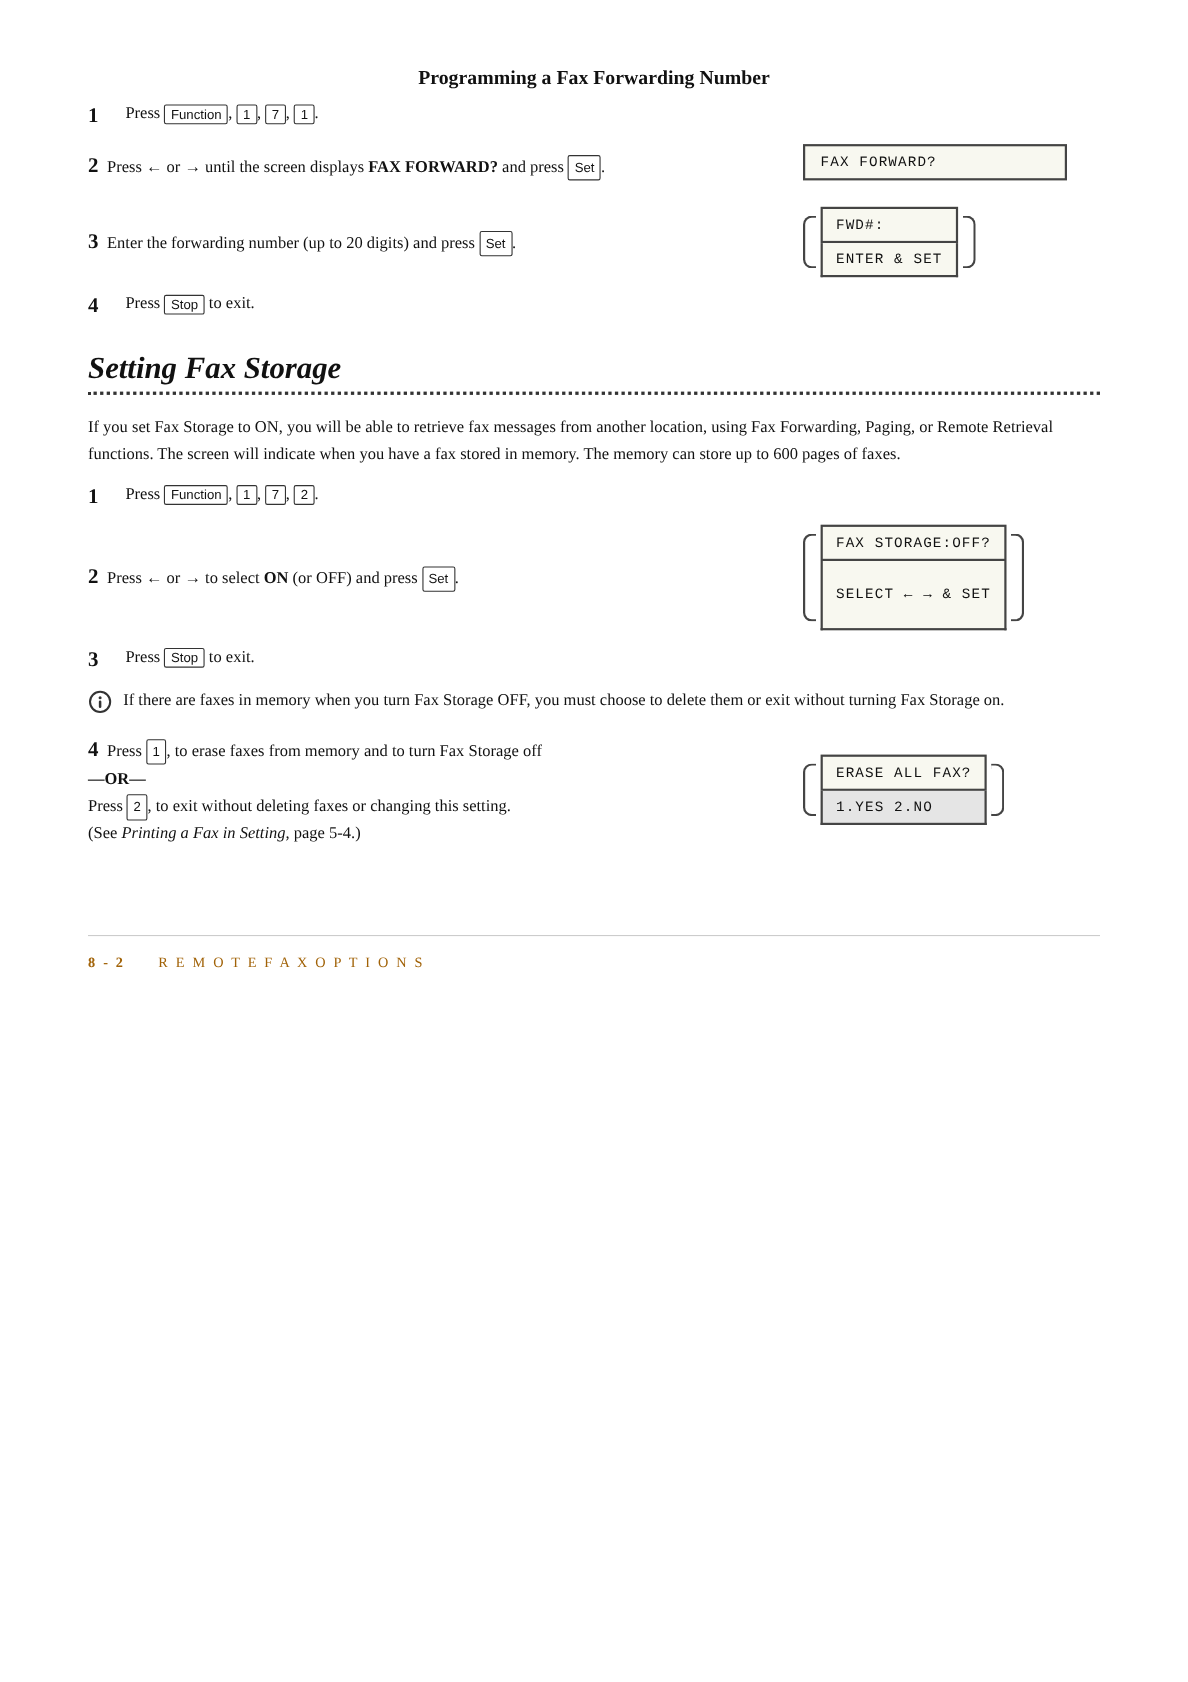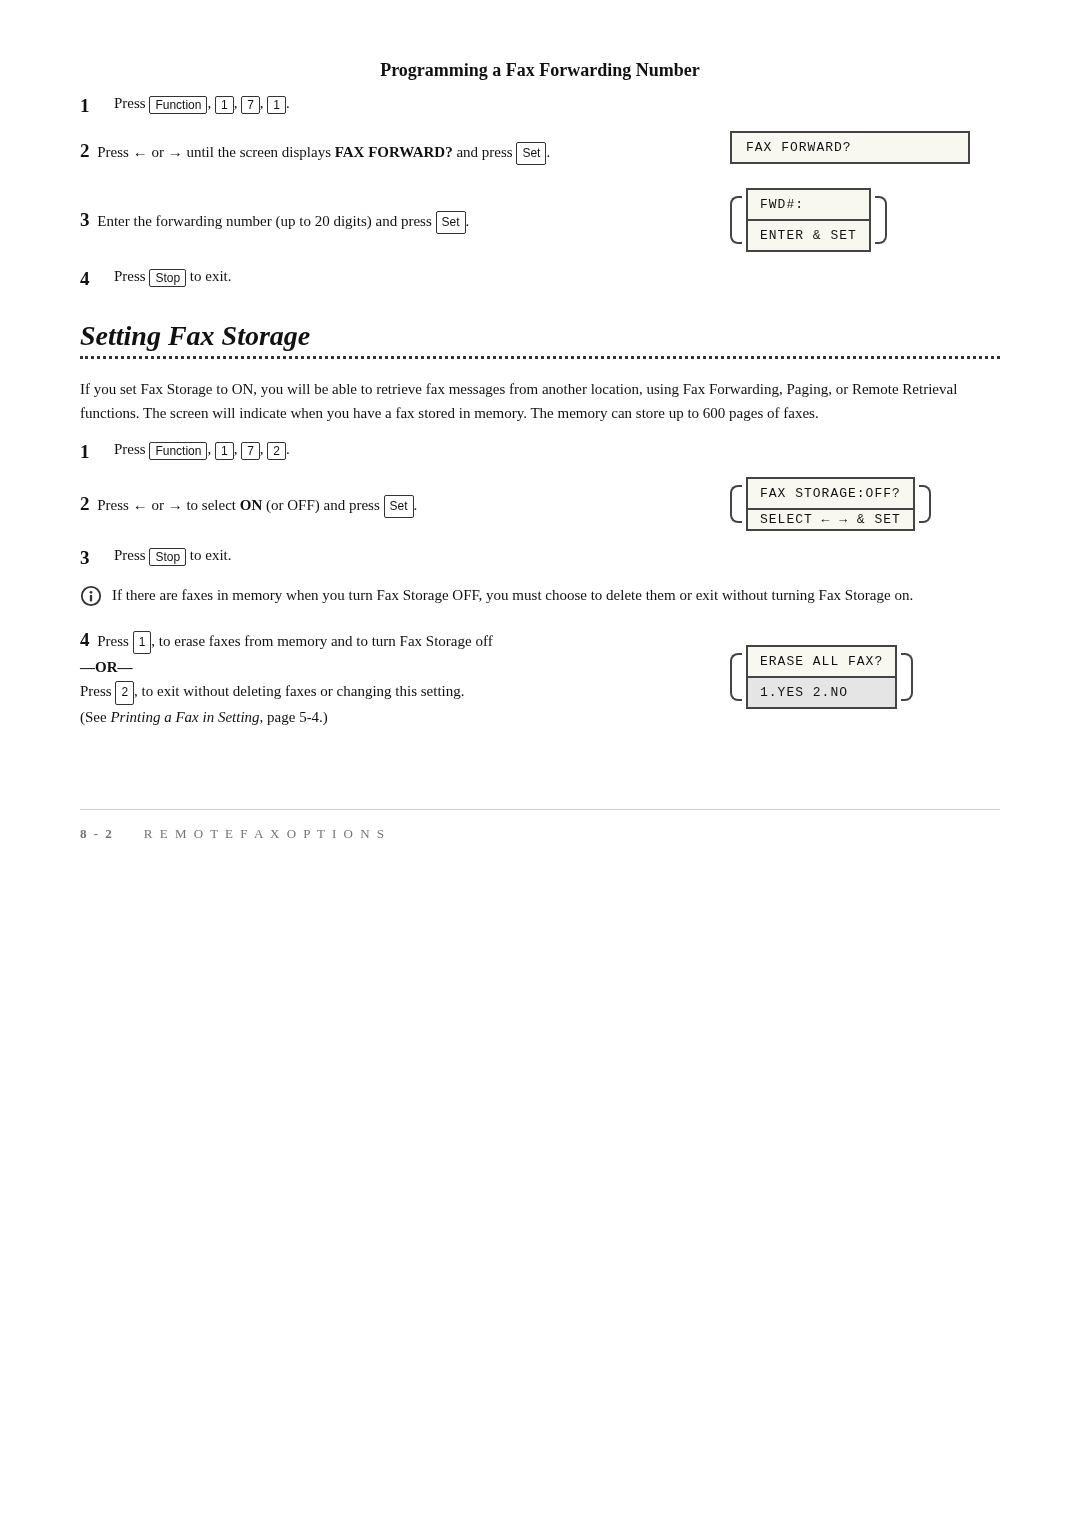--- a/index.html
+++ b/index.html
@@ -76,21 +76,21 @@
 
     .footer {
       position: fixed;
       bottom: 40px;
       left: 80px;
       right: 80px;
       display: flex;
       align-items: center;
       font-size: 13px;
       letter-spacing: 2px;
-      color: #737373;
+      color: #a16207;
     }
 
     .footer-page {
       font-weight: bold;
       margin-right: 30px;
     }
 
     .step-row {
       display: flex;
       align-items: flex-start;
@@ -228,21 +228,21 @@
   </div>
 
   <div class="two-col-step">
     <div class="two-col-left">
       <span class="step-num-bold"><b>2</b></span>
       Press <span>←</span> or <span>→</span> to select <b>ON</b> (or OFF) and press <span class="key">Set</span>.
     </div>
     <div class="two-col-right">
       <div class="curved-brace-wrapper">
         <div style="font-family:'Courier New',monospace;font-size:13px;padding:7px 12px;background:#f8f8f0;letter-spacing:1px;border:2px solid #444;">FAX STORAGE:OFF?</div>
-        <div style="font-family:'Courier New',monospace;font-size:13px;padding:2px 12px;background:#f8f8f0;letter-spacing:1px;border:2px solid #444;border-top:none;">SELECT ← → &amp; SET</div>
+        <div style="font-family:'Courier New',monospace;font-size:13px;padding:23px 12px;background:#f8f8f0;letter-spacing:1px;border:2px solid #444;border-top:none;">SELECT ← → &amp; SET</div>
       </div>
     </div>
   </div>
 
   <div class="step-row">
     <span class="step-num-bold"><b>3</b></span>
     <span>Press <span class="key">Stop</span> to exit.</span>
   </div>
 
   <div class="note-block">

